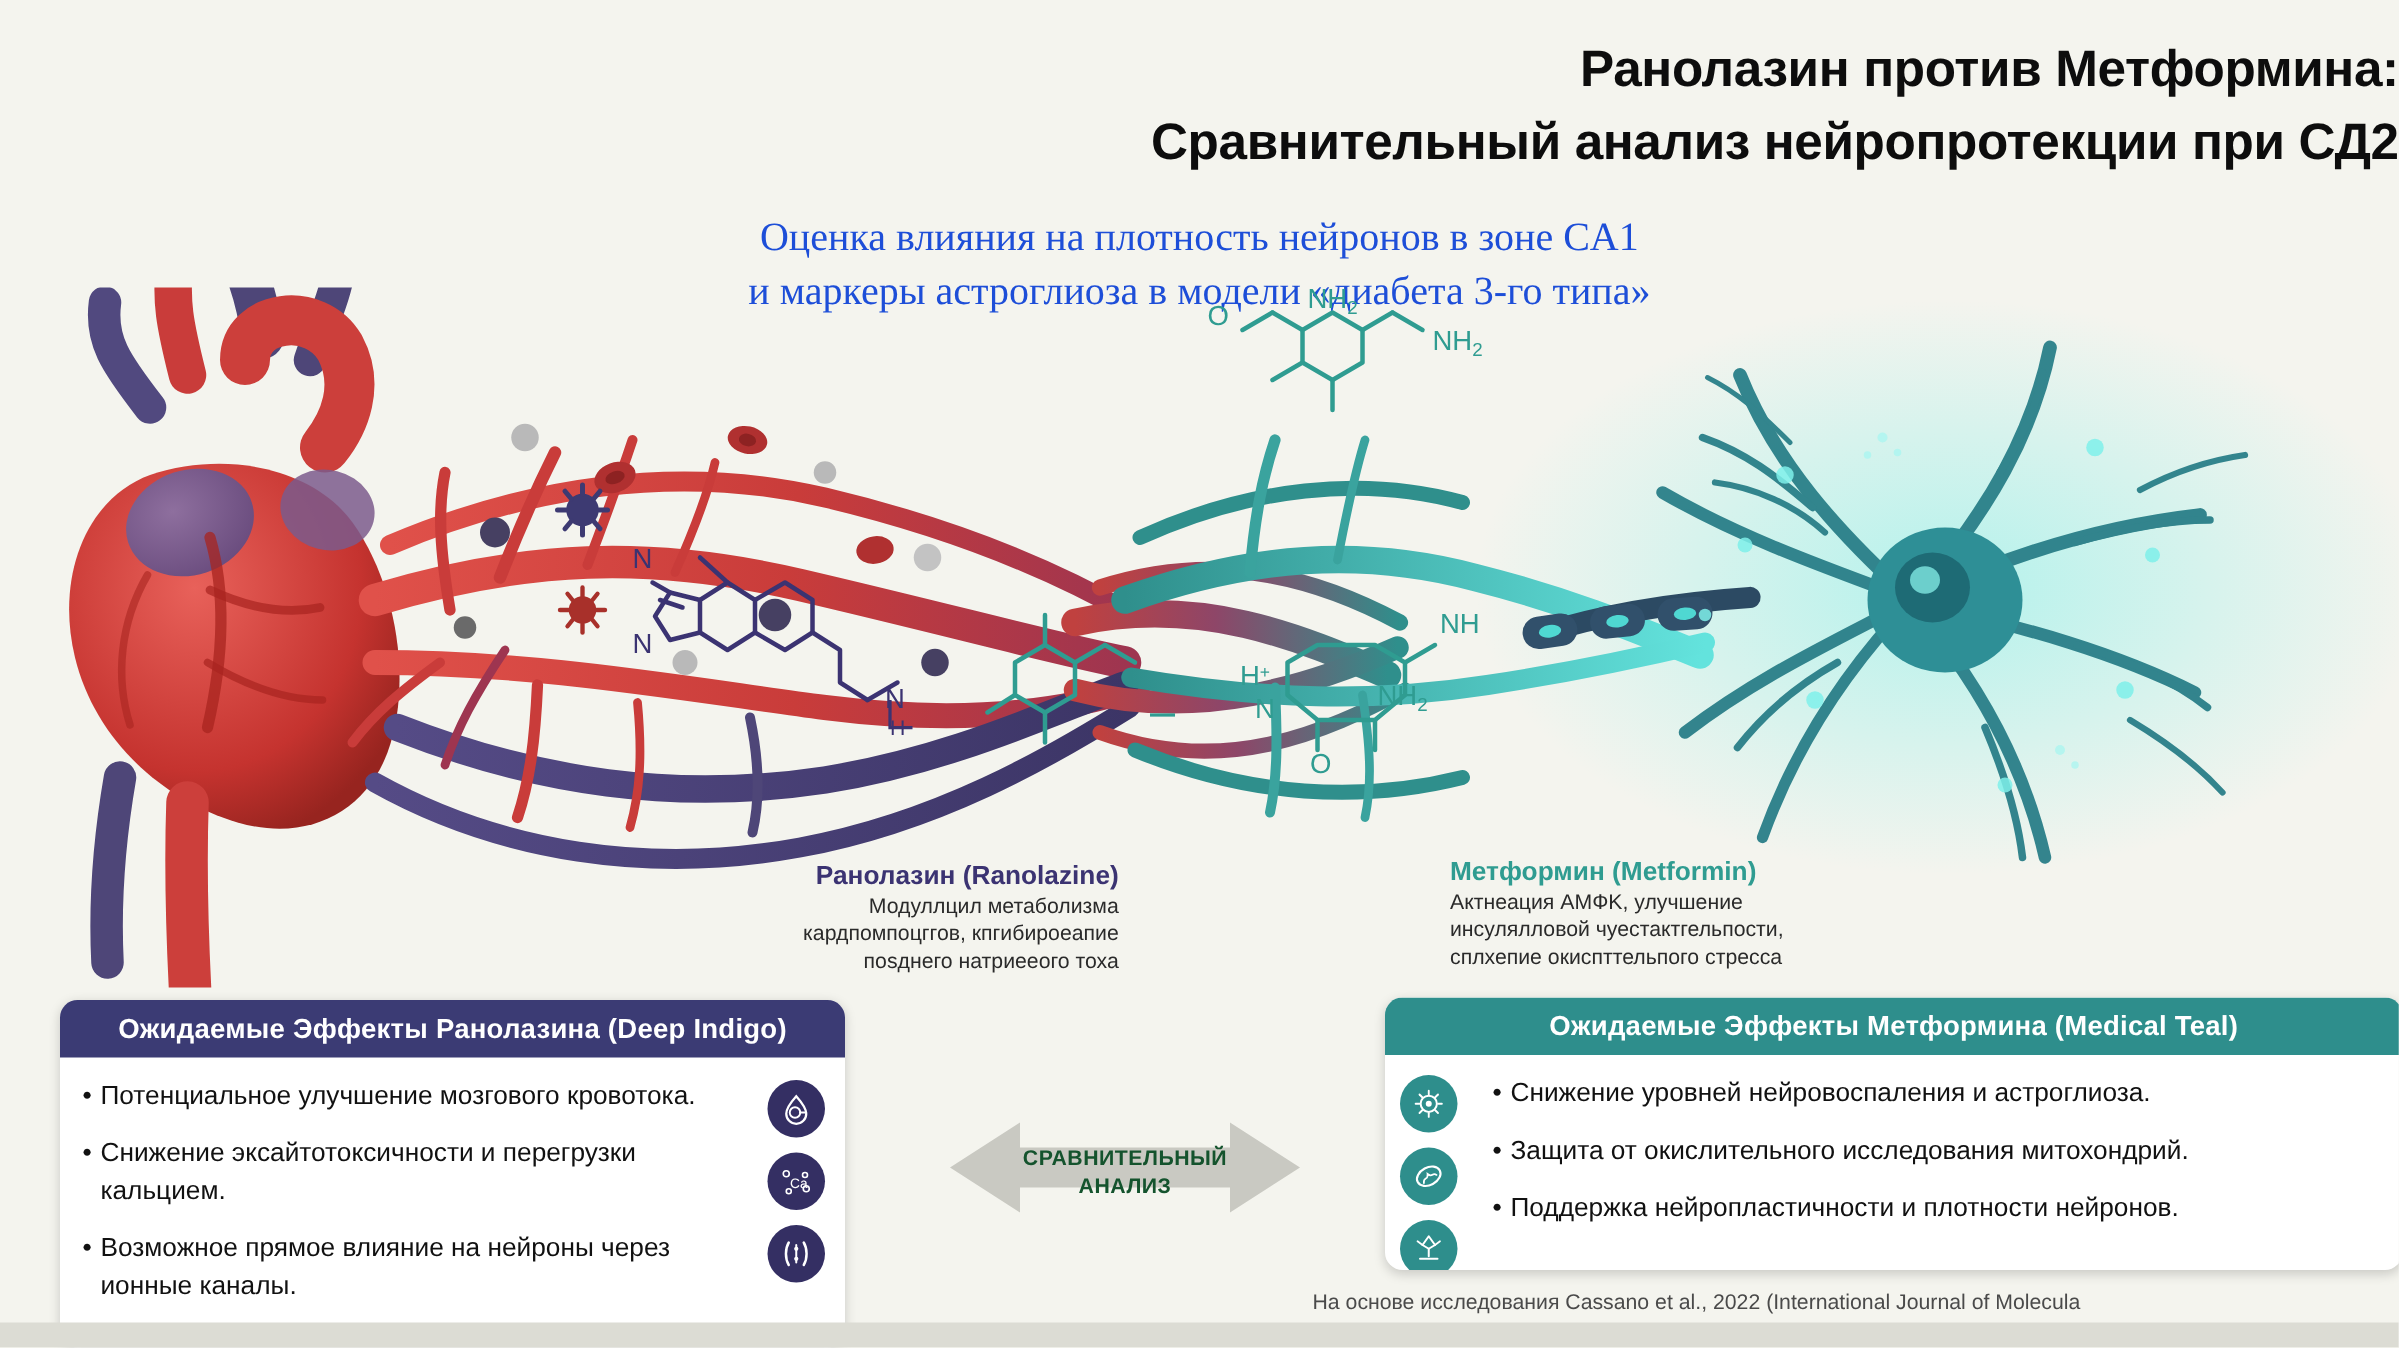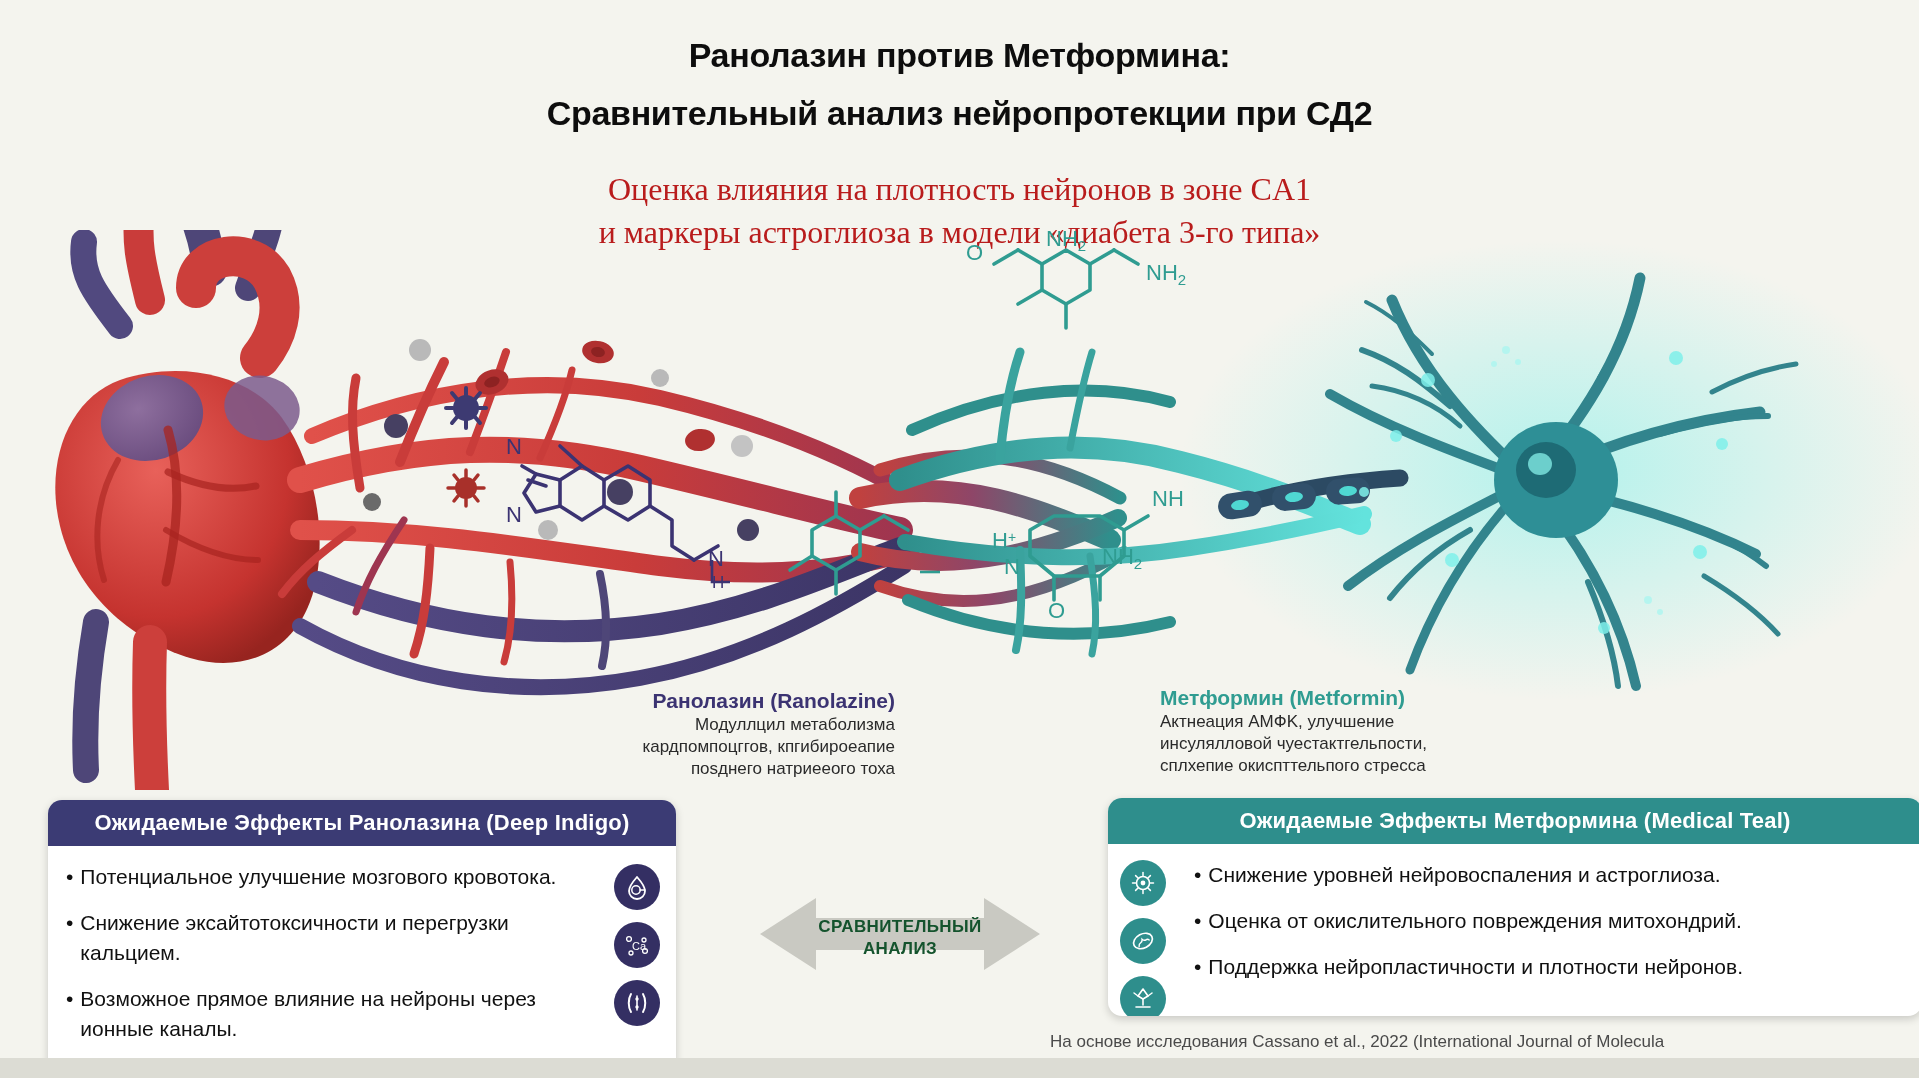--- a/index.html
+++ b/index.html
@@ -9,30 +9,30 @@
     background:#f4f4ee;
     font-family:"Liberation Sans", sans-serif;
     overflow:hidden;
     position:relative;
   }
   #stage{position:absolute;left:0;top:0;width:1919px;height:1078px;}
 
   
   .title{
     position:absolute;left:0;top:26px;width:1919px;
-    text-align:center;
+    text-align:right;
     font-family:"Liberation Sans", sans-serif;
-    font-weight:bold;font-size:34px;line-height:58px;
+    font-weight:bold;font-size:41px;line-height:58px;
     color:#0d0d0d;letter-spacing:-0.3px;
   }
   .subtitle{
     position:absolute;left:0;top:168px;width:1919px;
     text-align:center;
     font-family:"Liberation Serif", serif;
-    font-size:32px;line-height:43px;color:#b91c1c;
+    font-size:32px;line-height:43px;color:#1d4ed8;
   }
 
   
   .art{position:absolute;left:0;top:230px;width:1919px;height:560px;}
   .art svg{display:block;}
 
   
   .mol-caption{position:absolute;}
   .mol-caption .mol-name{
     font-weight:bold;font-size:21px;line-height:26px;
@@ -462,21 +462,21 @@
   <div class="panel" id="panel-metformin">
     <div class="panel-head">Ожидаемые Эффекты Метформина (Medical Teal)</div>
     <div class="panel-body">
 
       <div class="panel-item">
         <span class="bullet-dot">•</span>
         <span class="item-text">Снижение уровней нейровоспаления и астроглиоза.</span>
       </div>
       <div class="panel-item">
         <span class="bullet-dot">•</span>
-        <span class="item-text">Оценка от окислительного повреждения митохондрий.</span>
+        <span class="item-text">Защита от окислительного исследования митохондрий.</span>
       </div>
       <div class="panel-item">
         <span class="bullet-dot">•</span>
         <span class="item-text">Поддержка нейропластичности и плотности нейронов.</span>
       </div>
 
       <div class="icon-stack" id="metformin-icons">
         <div class="mini-icon">
           <svg width="28" height="28" viewBox="0 0 28 28">
             <circle cx="14" cy="14" r="6.5" fill="none" stroke="#ffffff" stroke-width="1.6"></circle>

